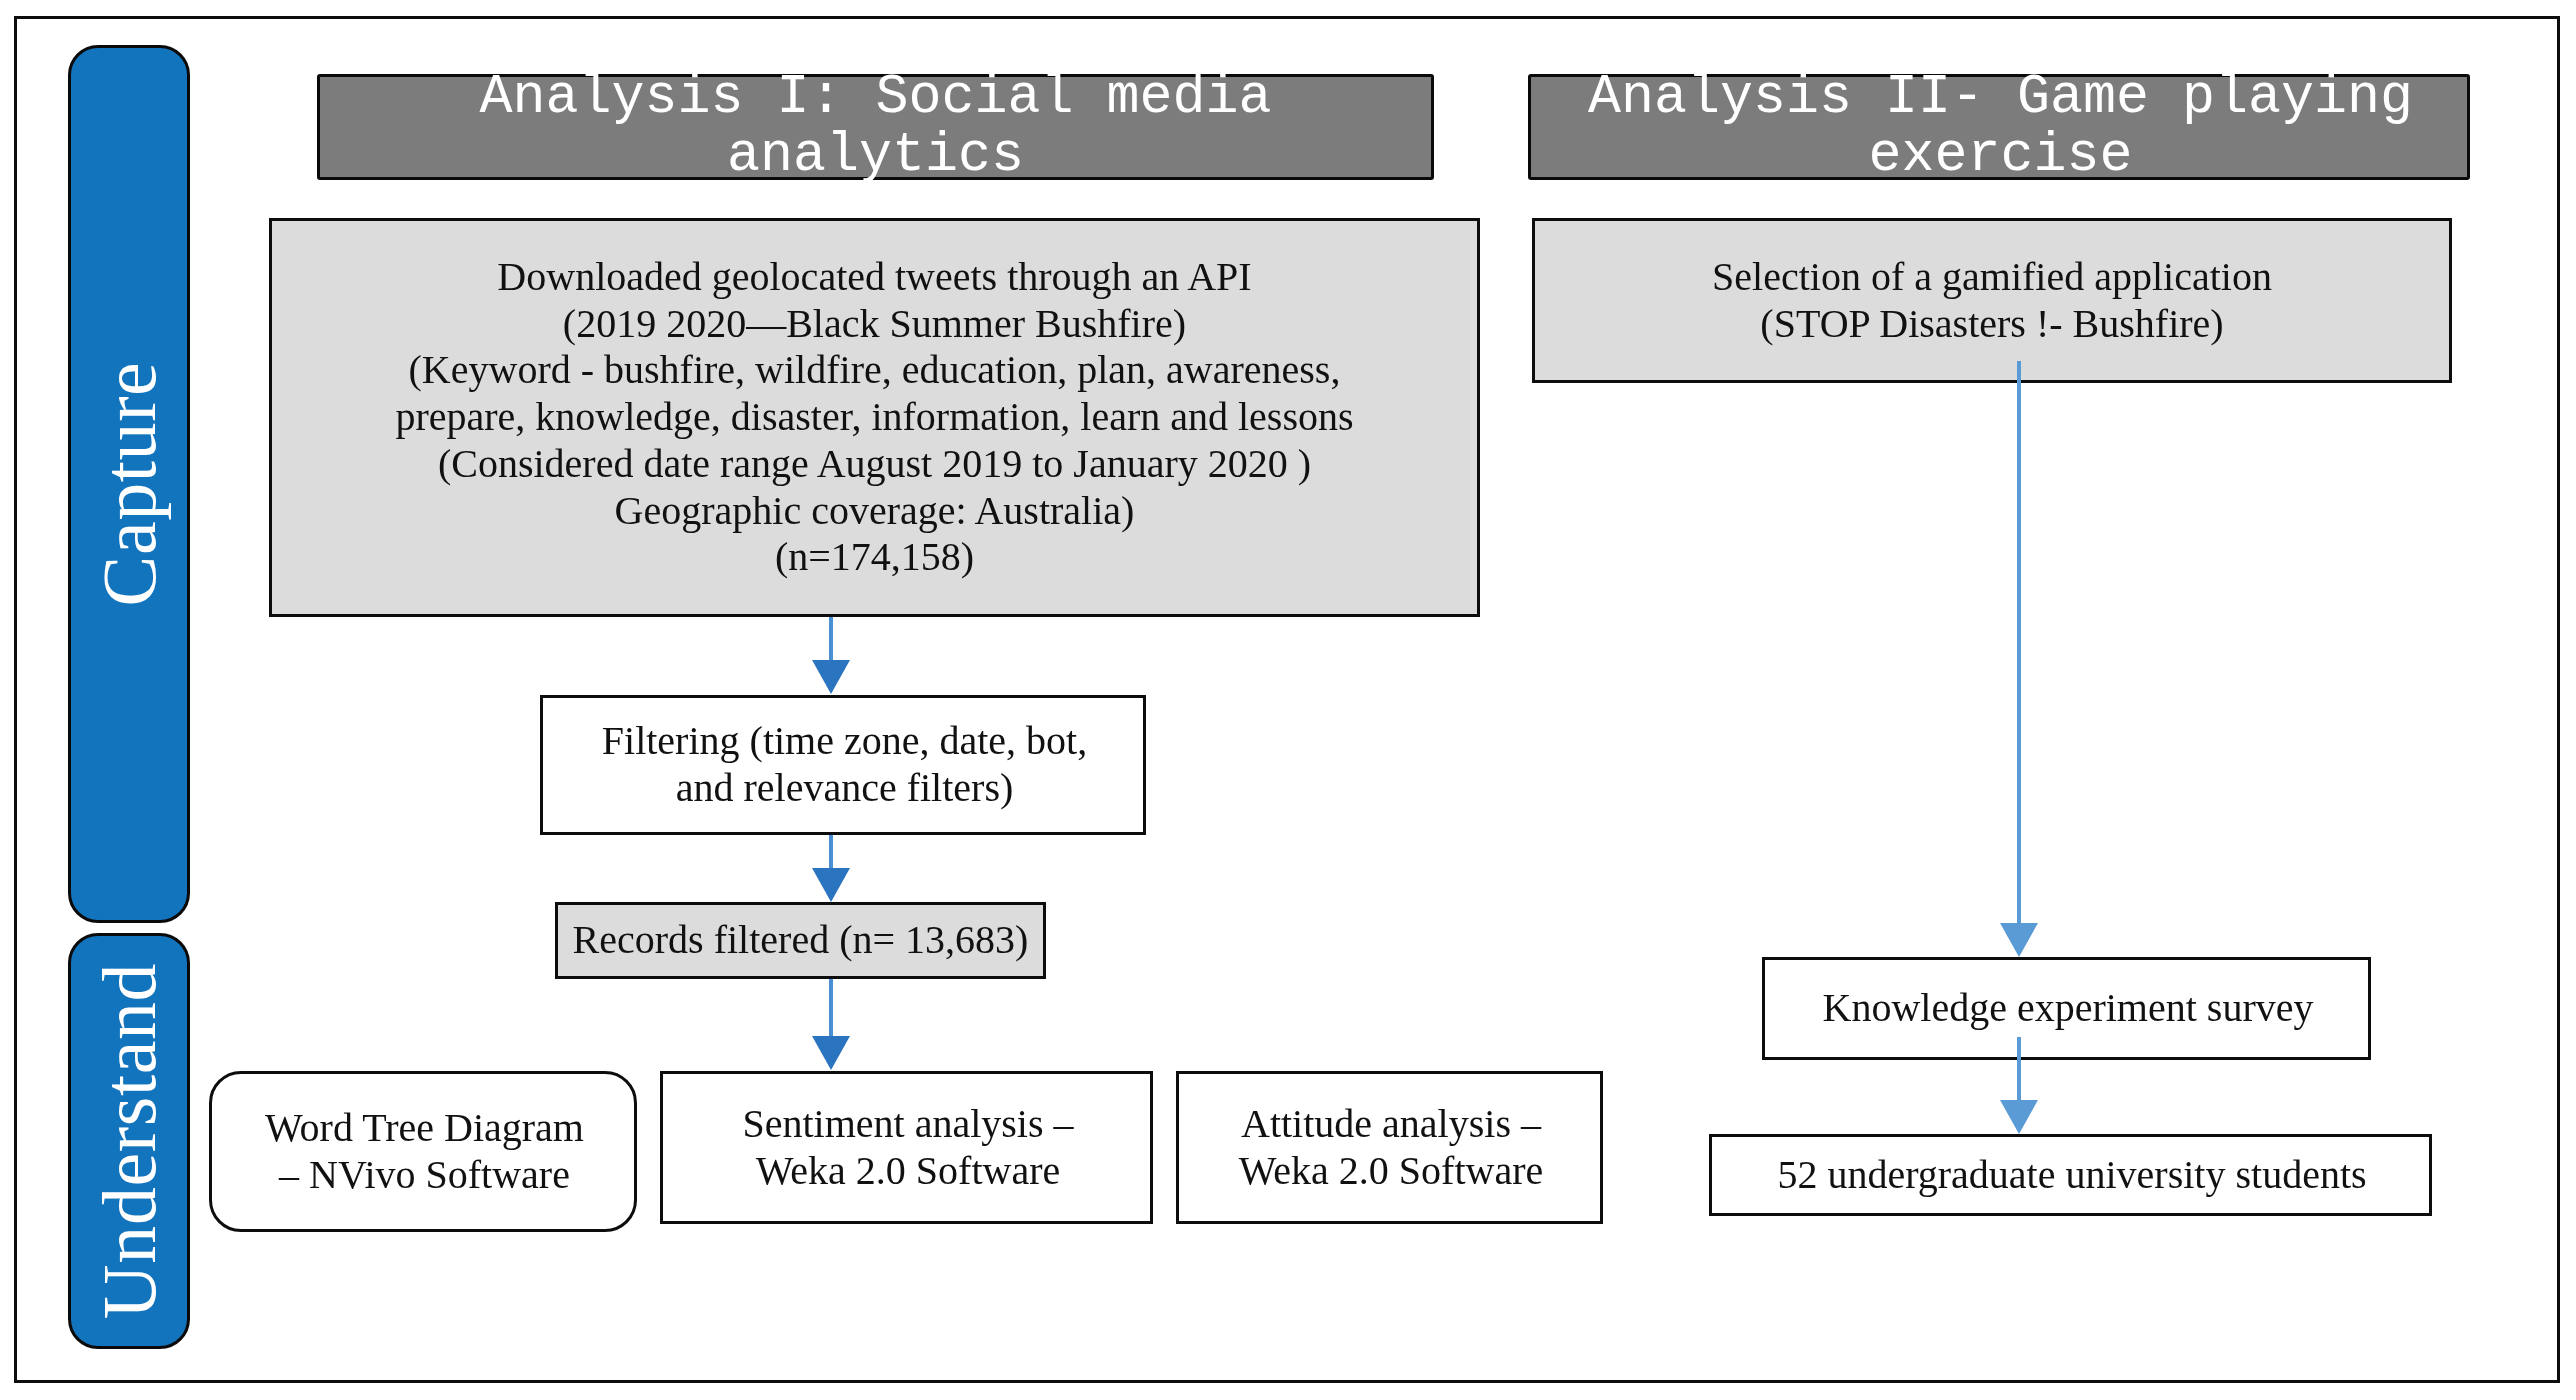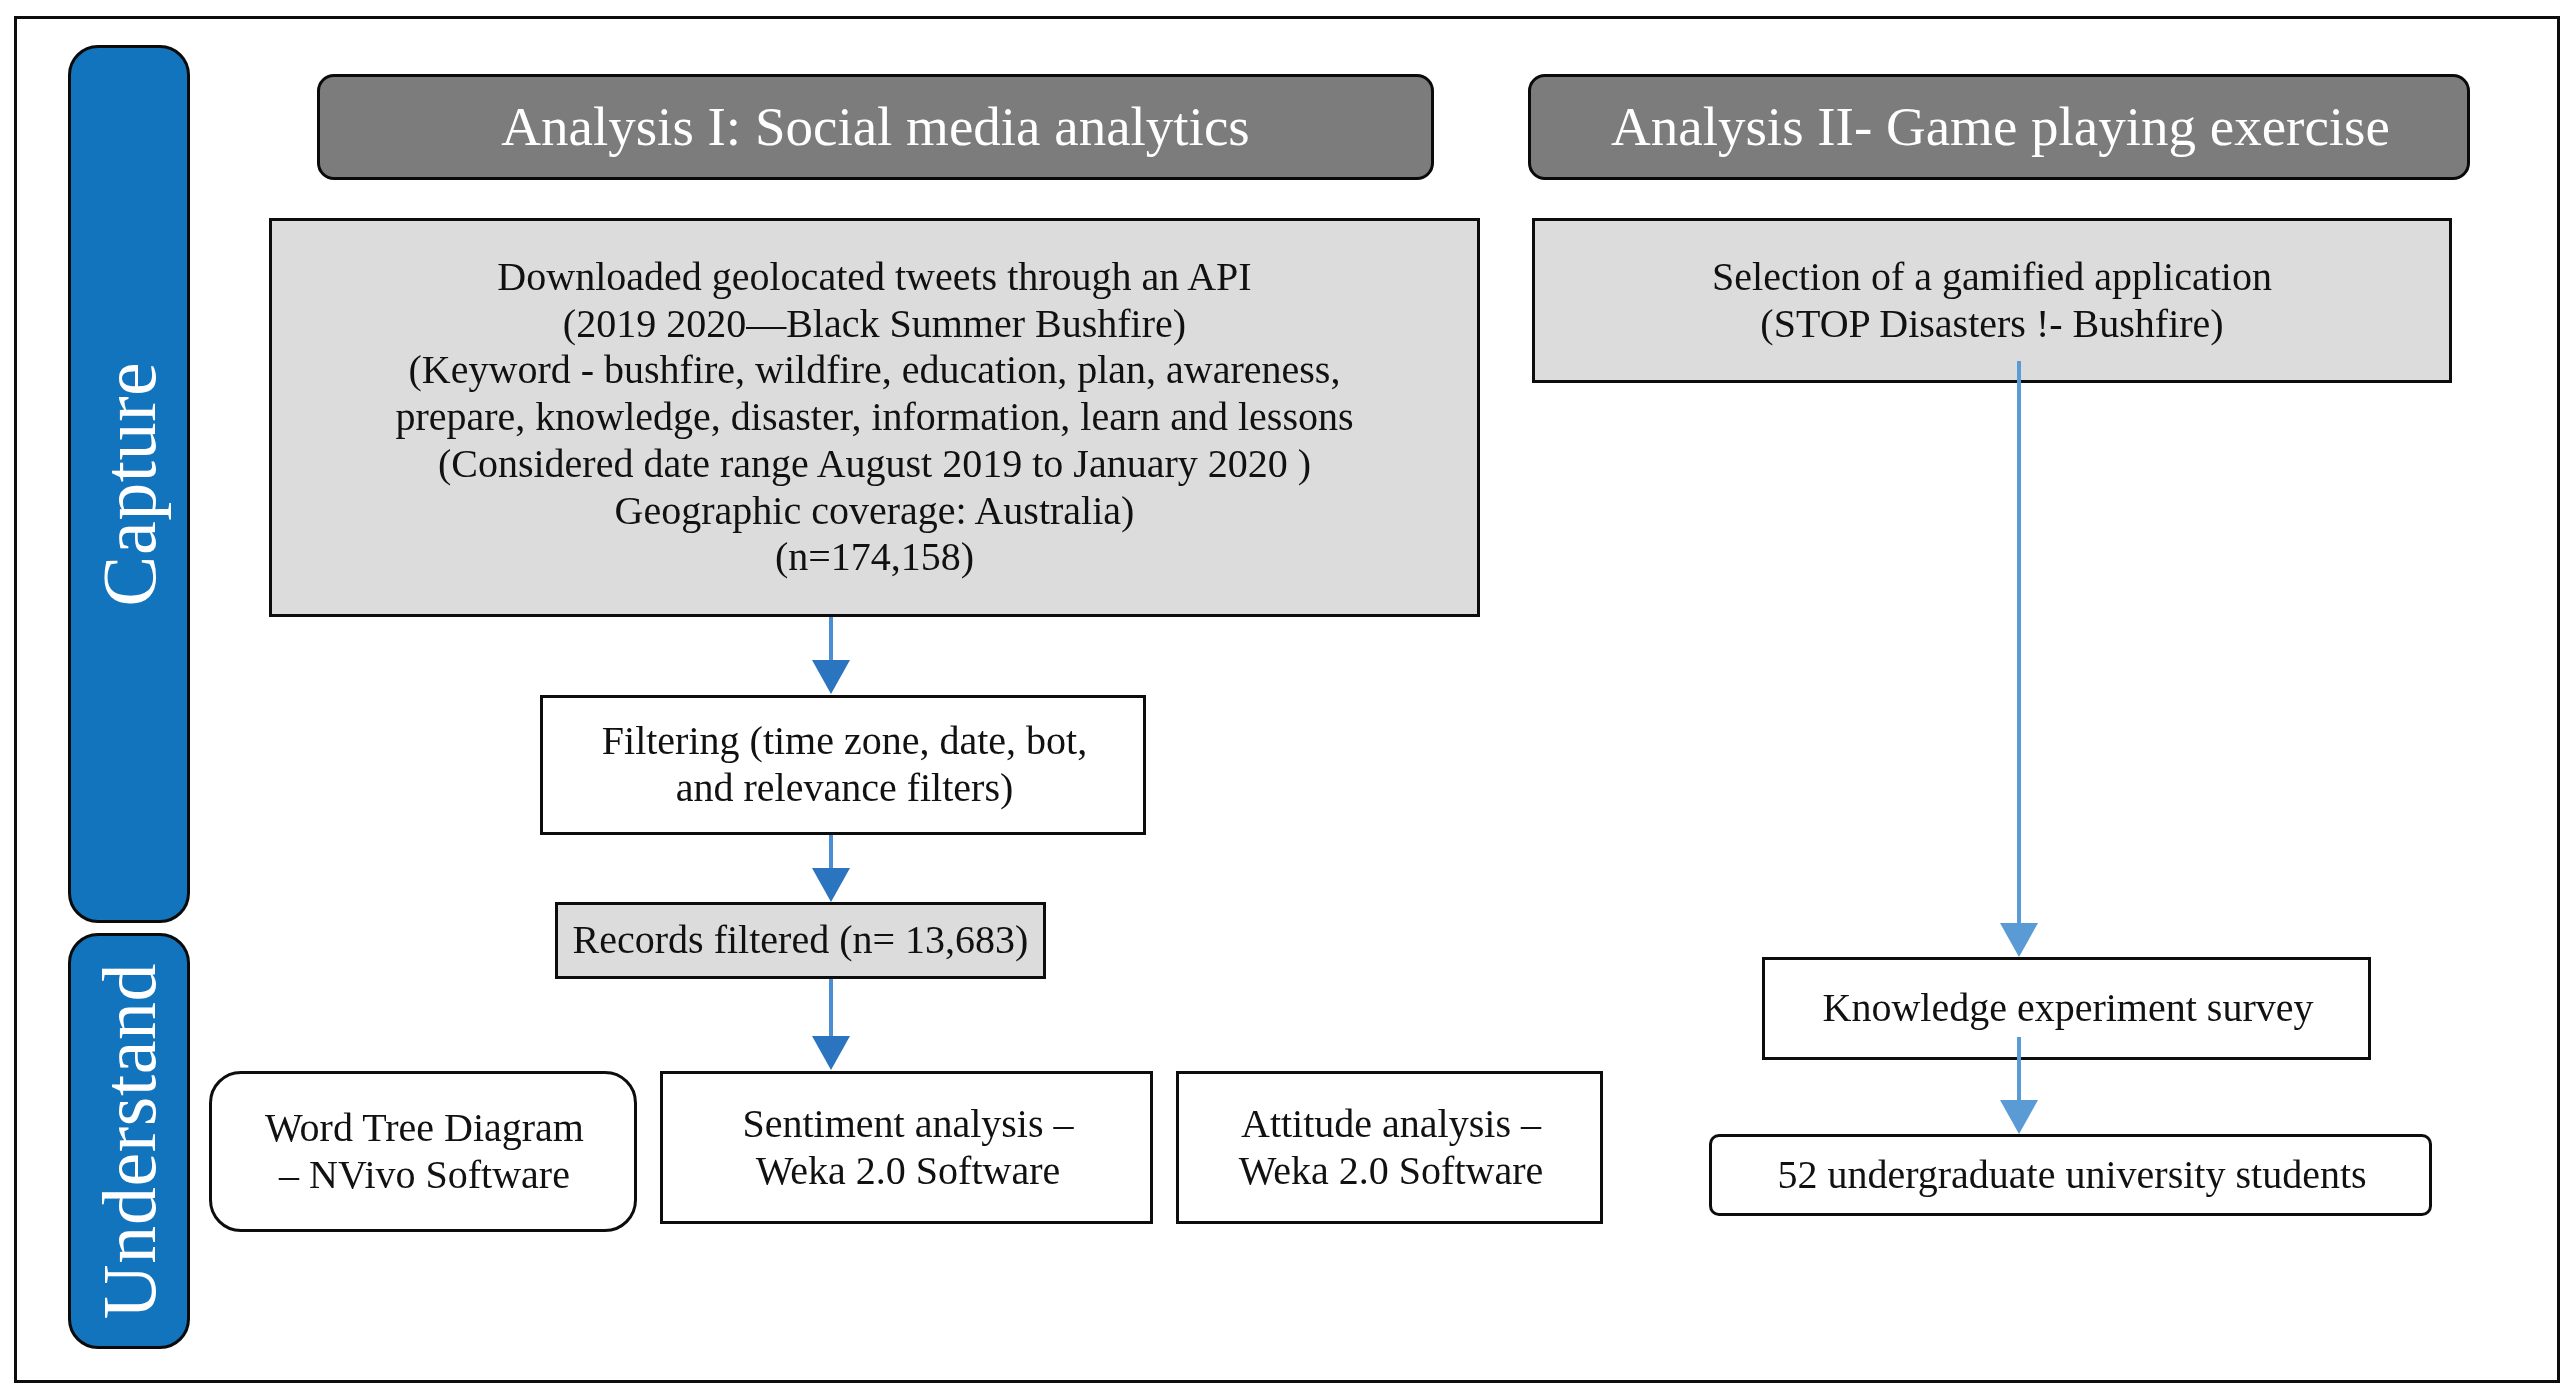--- a/index.html
+++ b/index.html
@@ -46,30 +46,31 @@
     font-size: 76px;
     line-height: 1;
     letter-spacing: 0.6px;
   }
 
   
   .section-header {
     position: absolute;
     background: #7c7c7c;
     border: 3.9px solid #0a0a0a;
-    border-radius: 17px;
+    border-radius: 3px;
     box-sizing: border-box;
     display: flex;
     align-items: center;
     justify-content: center;
     color: #ffffff;
     font-size: 55px;
     line-height: 1.05;
     text-align: center;
     padding: 0 13px;
+    font-family: Liberation Mono, monospace;
   }
 
   
   .node {
     position: absolute;
     border: 3.9px solid #0d0d0d;
     box-sizing: border-box;
     display: flex;
     align-items: center;
     justify-content: center;
@@ -174,16 +175,16 @@
     <div class="head"></div>
   </div>
 
   <div class="node fill-white" style="left:1762px; top:957px; width:609px; height:103px;">Knowledge experiment survey</div>
 
   <div class="arrow light" style="left:2019px; top:1037px; height:97px;">
     <div class="shaft" style="height:63px;"></div>
     <div class="head"></div>
   </div>
 
-  <div class="node fill-white" style="left:1709px; top:1134px; width:723px; height:82px;border-radius:10px;">52 undergraduate university students</div>
+  <div class="node fill-white" style="left:1709px; top:1134px; width:723px; height:82px;">52 undergraduate university students</div>
 
 </div>
 
 
 </body></html>

